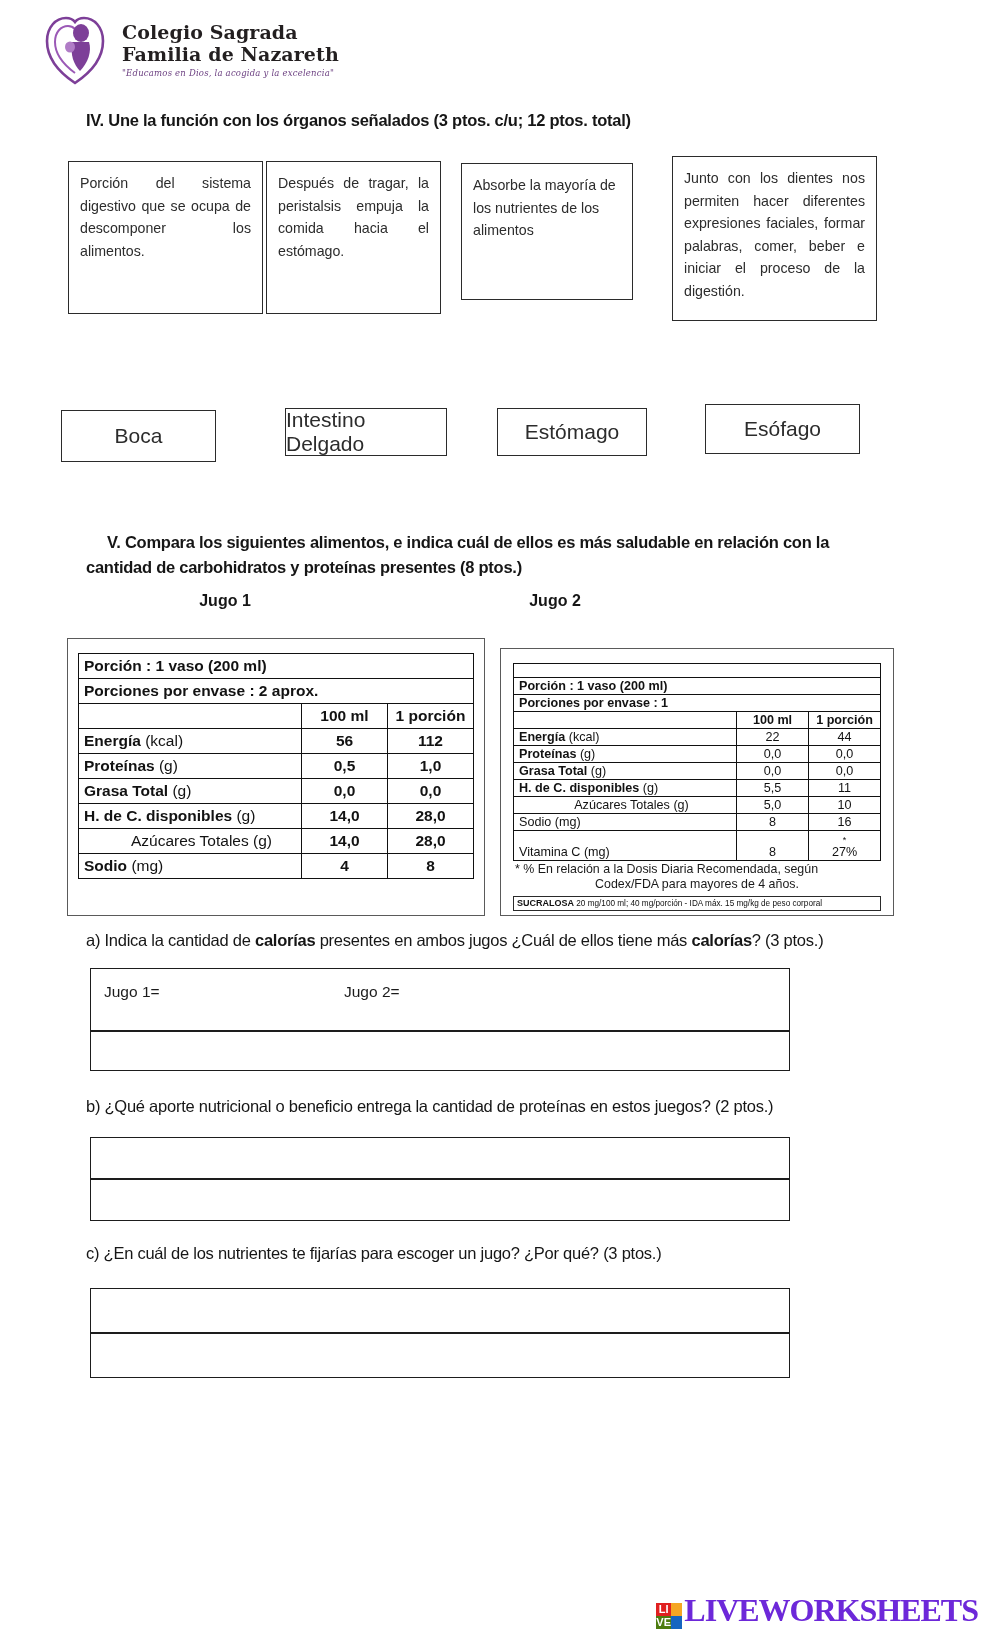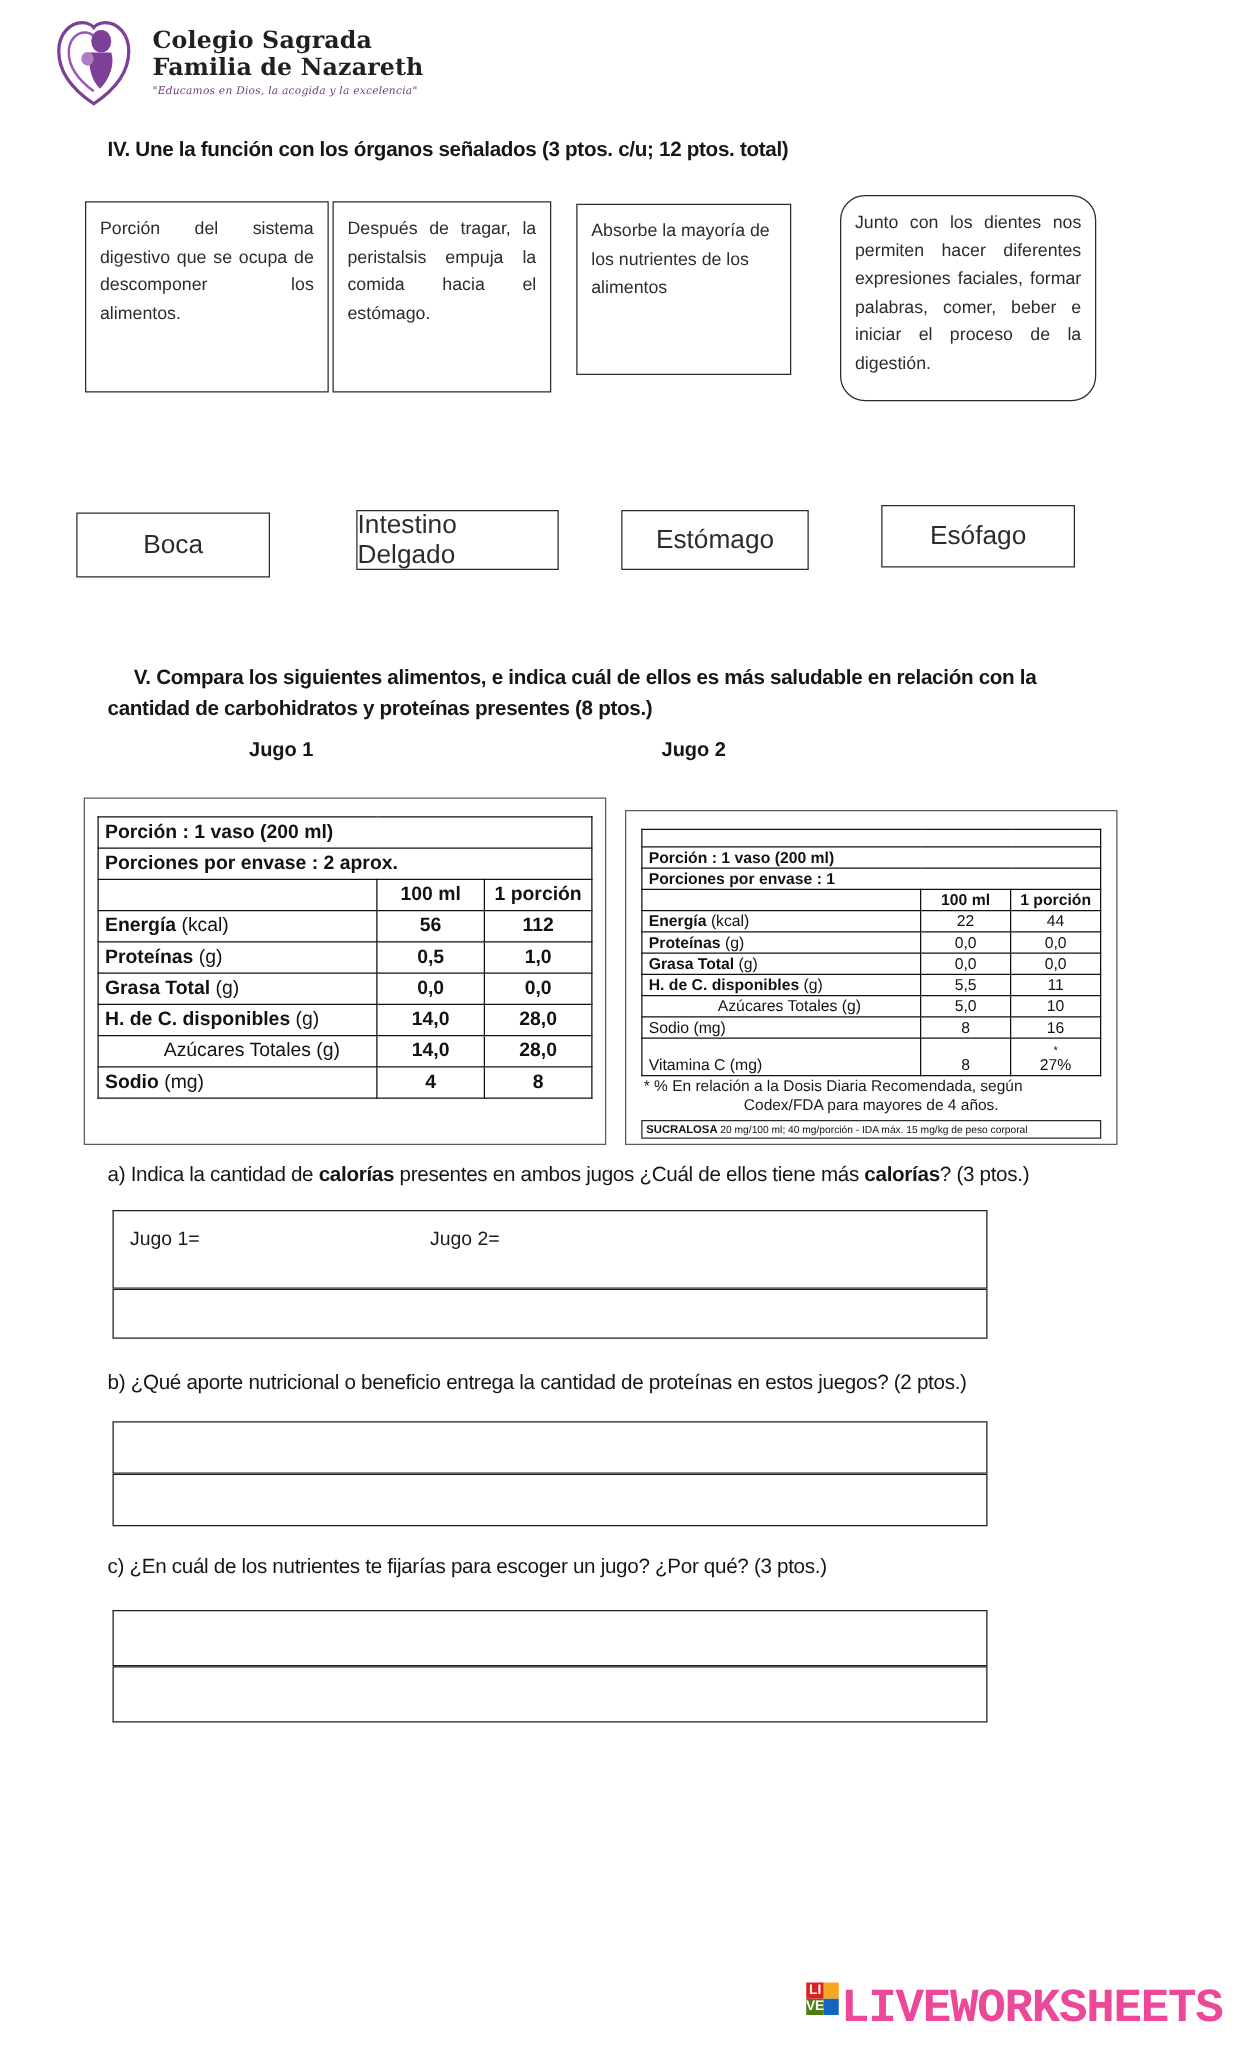--- a/index.html
+++ b/index.html
@@ -166,45 +166,45 @@
     position: absolute;
     font-family: "Liberation Sans Narrow", "Liberation Sans", sans-serif;
     font-size: 15.5px;
     color: #1b1b1b;
   }
 
   
   .lw-footer {
     position: absolute;
     right: 22px; bottom: 14px;
-    display: flex; align-items: flex-start;
+    display: flex; align-items: flex-end;
   }
   .lw-badge {
     display: inline-grid;
     grid-template-columns: 1fr 1fr;
     grid-template-rows: 1fr 1fr;
     width: 26px; height: 26px;
     margin-right: 2px;
     font-family: "Liberation Sans", sans-serif;
     font-weight: bold;
     font-size: 11px;
     color: #fff;
     line-height: 13px;
   }
   .lw-badge span { display:flex; align-items:center; justify-content:center; }
   .lw-b1 { background: #e02020; }
   .lw-b2 { background: #f5a623; }
   .lw-b3 { background: #4d7c0f; }
   .lw-b4 { background: #1565c0; }
   .lw-word {
-    font-family: Liberation Mono, monospace;
+    font-family: Liberation Serif, serif;
     font-weight: bold;
-    font-size: 38px;
+    font-size: 32px;
     letter-spacing: -1px;
-    color: #ec4899;
+    color: #6d28d9;
   }
 </style>
 </head>
 <body>
 
 <div class="logo-wrap">
   <svg class="logo-mark" viewBox="0 0 62 72">
     <path d="M31 70 C10 56 3 42 3 28 C3 14 12 5 22 5 C28 5 31 9 31 9 C31 9 34 5 40 5 C50 5 59 14 59 28 C59 42 52 56 31 70 Z" fill="none" stroke="#7d3f98" stroke-width="2.6"></path>
     <path d="M31 60 C16 49 11 39 11 29 C11 19 17 13 24 13 C28 13 31 16 31 16" fill="none" stroke="#9b59b6" stroke-width="2"></path>
     <ellipse cx="37" cy="20" rx="8" ry="9" fill="#7d3f98"></ellipse>
@@ -222,21 +222,21 @@
 
 <div class="fn-box" style="left:68px; top:161px; width:195px; height:153px;">
   <p>Porción del sistema digestivo que se ocupa de descomponer los alimentos.</p>
 </div>
 <div class="fn-box" style="left:266px; top:161px; width:175px; height:153px;">
   <p>Después de tragar, la peristalsis empuja la comida hacia el estómago.</p>
 </div>
 <div class="fn-box" style="left:461px; top:163px; width:172px; height:137px; text-align:left; text-align-last:left;">
   <p>Absorbe la mayoría de los nutrientes de los alimentos</p>
 </div>
-<div class="fn-box" style="left:672px; top:156px; width:205px; height:165px;border-radius:20px;">
+<div class="fn-box" style="left:672px; top:156px; width:205px; height:165px;">
   <p>Junto con los dientes nos permiten hacer diferentes expresiones faciales, formar palabras, comer, beber e iniciar el proceso de la digestión.</p>
 </div>
 
 <div class="organ-box" style="left:61px; top:410px; width:155px; height:52px;">
   <span>Boca</span>
 </div>
 <div class="organ-box" style="left:285px; top:408px; width:162px; height:48px;">
   <span>Intestino Delgado</span>
 </div>
 <div class="organ-box" style="left:497px; top:408px; width:150px; height:48px;">

